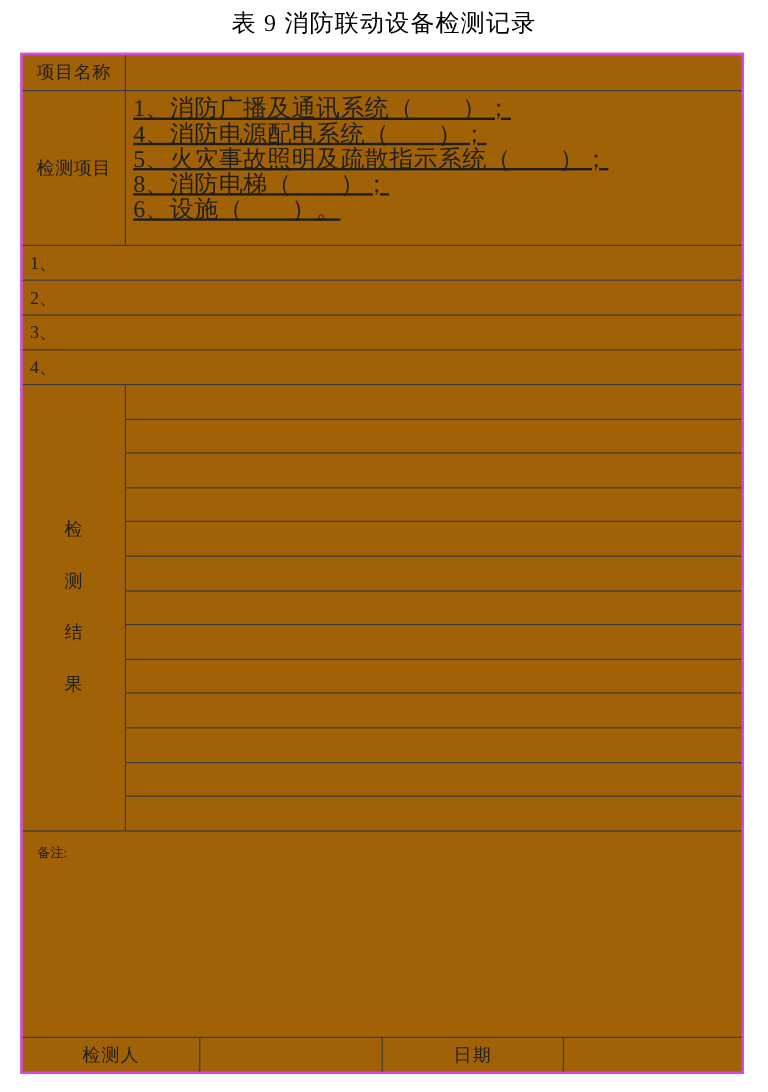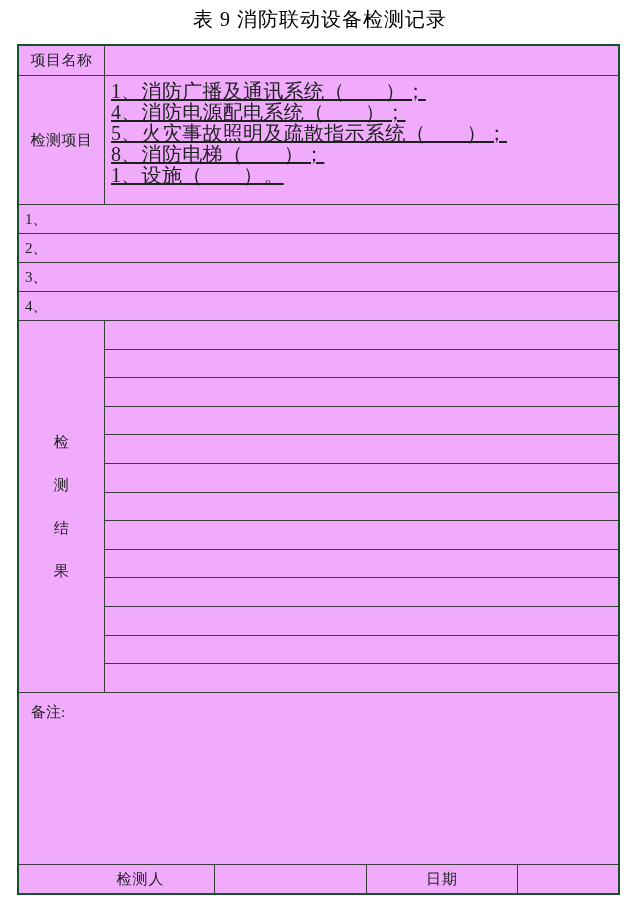--- a/index.html
+++ b/index.html
@@ -25,24 +25,24 @@
     font-size: 20px;
     letter-spacing: 1px;
     color: #000000;
   }
   .form-table {
     position: absolute;
     left: 17px;
     top: 44px;
     width: 603px;
     height: 851px;
-    border: 2px solid #14532d;
+    border: 2px solid #d946ef;
     display: flex;
     flex-direction: column;
-    background: #f0abfc;
+    background: #a16207;
   }
   .row { display: flex; flex-direction: row; width: 100%; }
   .row.bb { border-bottom: 1px solid #3c3c3c; }
   .row-a { height: 30px; }
   .row-b { height: 129px; }
   .row-c { height: 116px; }
   .row-d { height: 372px; }
   .row-e { flex: 1; display: block; }
   .row-f { height: 28px; }
 
@@ -84,32 +84,32 @@
     flex: 1;
     display: flex;
     align-items: center;
     padding-left: 6px;
     font-size: 15px;
   }
   .sub-row + .sub-row { border-top: 1px solid #3c3c3c; }
 
   .remarks-cell {
     padding: 10px 10px 0 12px;
-    font-size: 15px;
+    font-size: 11px;
   }
 
   .footer-cell {
     display: flex;
     align-items: center;
     justify-content: center;
     font-size: 15px;
     letter-spacing: 1px;
   }
   .footer-cell.br { border-right: 1px solid #3c3c3c; }
-  .fc-1 { width: 148px; margin-left: 48px; }
+  .fc-1 { width: 148px; }
   .fc-2 { width: 152px; }
   .fc-3 { width: 151px; }
   .fc-4 { flex: 1; }
 </style>
 </head>
 <body>
 
 <div class="page">
 
   <div class="doc-title">表 9 消防联动设备检测记录</div>
@@ -121,21 +121,21 @@
       <div class="value-cell"></div>
     </div>
 
     <div class="row row-b bb">
       <div class="label-cell">检测项目</div>
       <div class="value-cell items-list">
         <div class="item-line">1、消防广播及通讯系统（　　）；</div>
         <div class="item-line">4、消防电源配电系统（　　）；</div>
         <div class="item-line">5、火灾事故照明及疏散指示系统（　　）；</div>
         <div class="item-line">8、消防电梯（　　）；</div>
-        <div class="item-line">1、设施（　　）。</div>
+        <div class="item-line">6、设施（　　）。</div>
       </div>
     </div>
 
     <div class="row row-c bb">
       <div class="sub-rows">
         <div class="sub-row">1、</div>
         <div class="sub-row">2、</div>
         <div class="sub-row">3、</div>
         <div class="sub-row">4、</div>
       </div>

